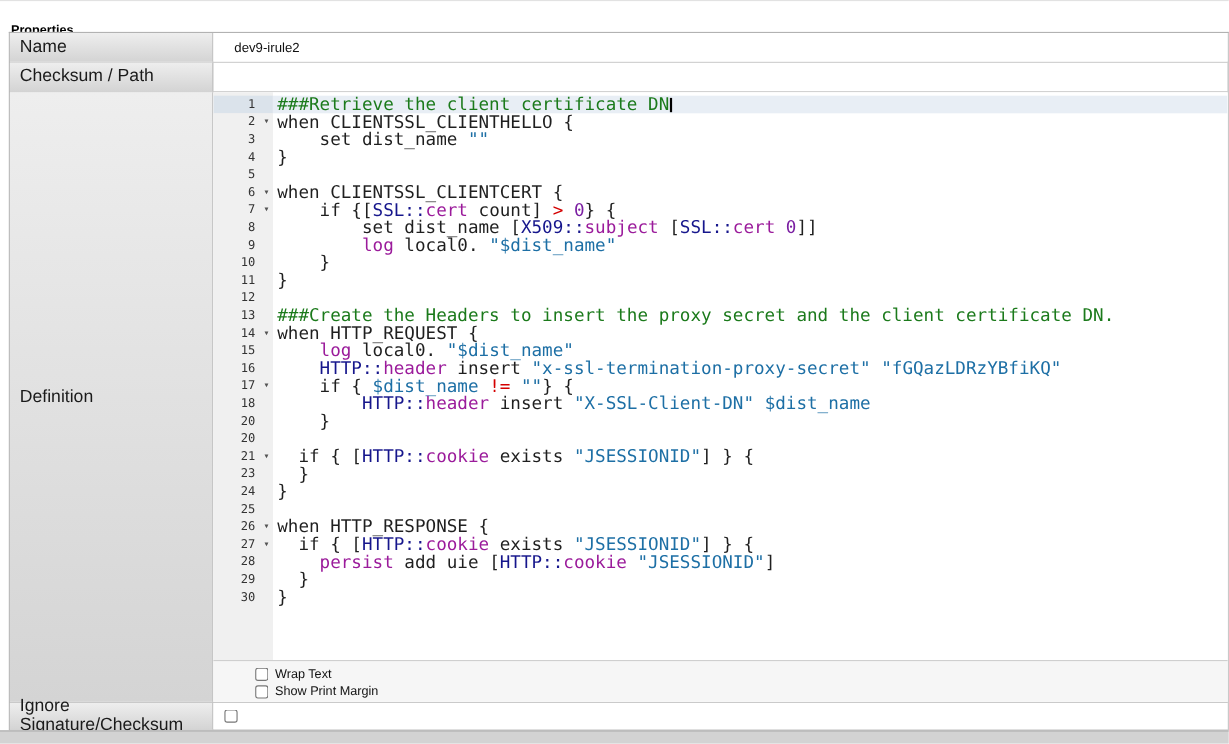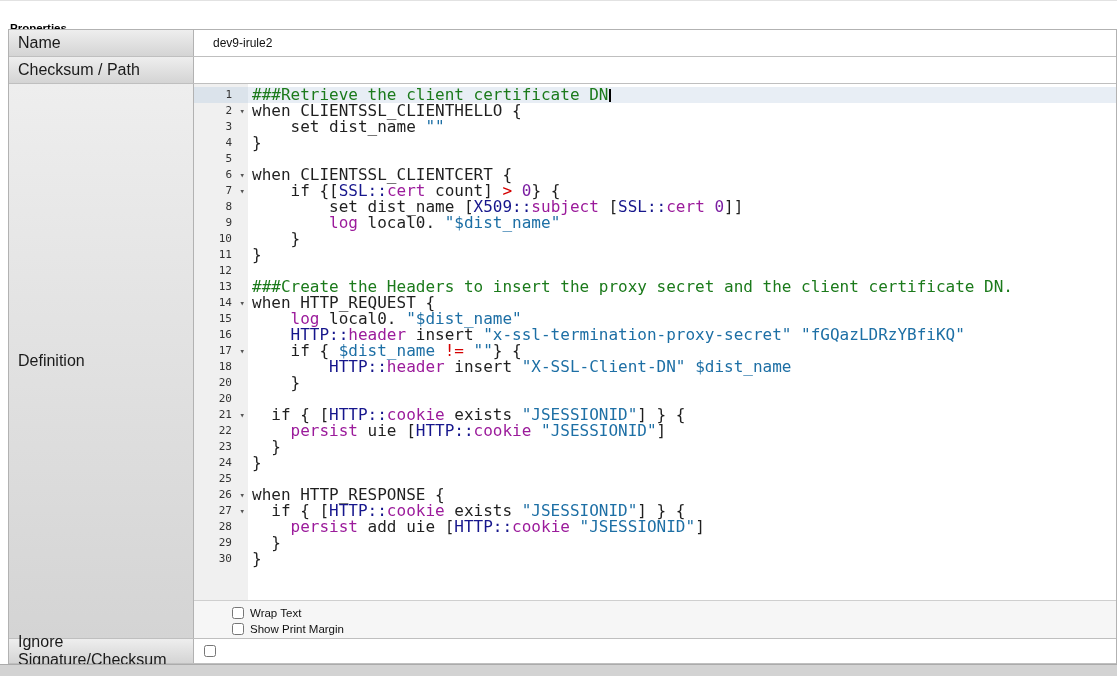--- a/index.html
+++ b/index.html
@@ -180,24 +180,20 @@
             </div>
             <div class="ed-line">
               <div class="gutter">20</div>
               <div class="code"></div>
             </div>
             <div class="ed-line">
               <div class="gutter">21<span class="fold">▾</span></div>
               <div class="code"><span class="tk-p">  if { [</span><span class="tk-ns">HTTP::</span><span class="tk-m">cookie</span><span class="tk-p"> exists </span><span class="tk-s">"JSESSIONID"</span><span class="tk-p">] } {</span></div>
             </div>
             <div class="ed-line">
-              <div class="gutter">22</div>
-              <div class="code"><span class="tk-p">    </span><span class="tk-m">persist</span><span class="tk-p"> uie [</span><span class="tk-ns">HTTP::</span><span class="tk-m">cookie</span><span class="tk-p"> </span><span class="tk-s">"JSESSIONID"</span><span class="tk-p">]</span></div>
-            </div>
-            <div class="ed-line">
               <div class="gutter">23</div>
               <div class="code"><span class="tk-p">  }</span></div>
             </div>
             <div class="ed-line">
               <div class="gutter">24</div>
               <div class="code"><span class="tk-p">}</span></div>
             </div>
             <div class="ed-line">
               <div class="gutter">25</div>
               <div class="code"></div>

